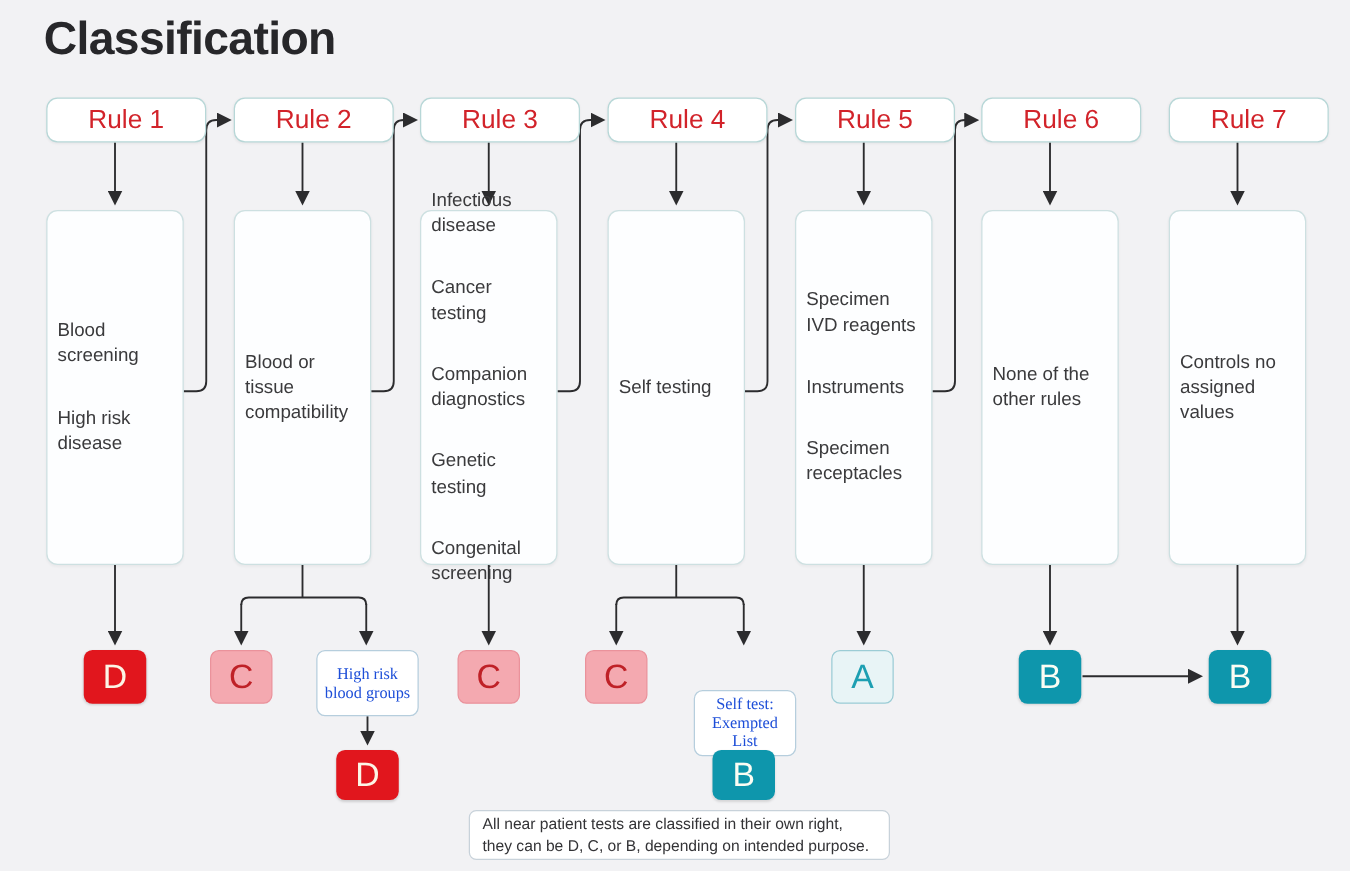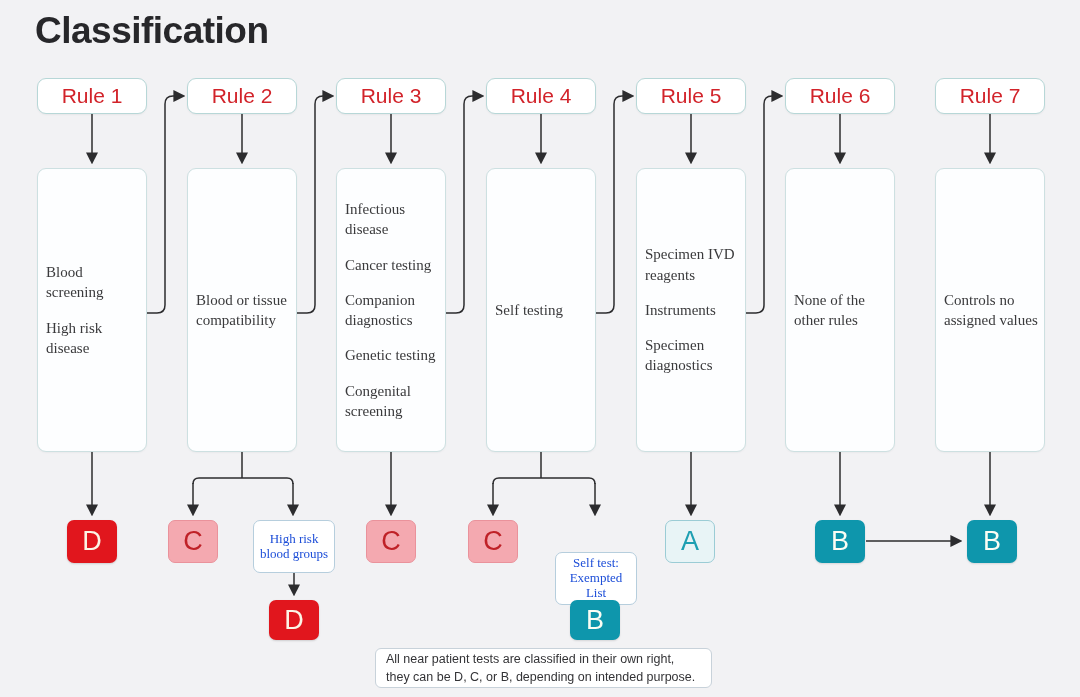--- a/index.html
+++ b/index.html
@@ -7,30 +7,30 @@
     position:relative;width:1080px;height:697px;background:#f2f2f4;
     font-family:"Liberation Sans",sans-serif;overflow:hidden;
   }
   .title{
     position:absolute;left:35px;top:10px;font-size:37px;color:#27272a;
     letter-spacing:-0.5px;
     font-weight:bold;
   }
   .wires{position:absolute;left:0;top:0;width:1080px;height:697px;}
   .rule-box{
-    position:absolute;top:78px;width:110px;height:36px;box-sizing:border-box;
+    position:absolute;top:78px;width:128px;height:36px;box-sizing:border-box;
     background:#ffffff;border:1px solid #b7d7d7;border-radius:9px;
     display:flex;align-items:center;justify-content:center;
     font-size:21px;color:#d2232a;box-shadow:0 1px 2px rgba(0,0,0,0.05);
   }
   .desc-box{
     position:absolute;top:168px;width:110px;height:284px;box-sizing:border-box;
     background:#fdfeff;border:1px solid #cde0e1;border-radius:9px;
     padding:10px 5px 10px 8px;display:flex;flex-direction:column;
-    justify-content:center;gap:15px;box-shadow:0 1px 2px rgba(0,0,0,0.04);font-family:Liberation Serif, serif;
+    justify-content:center;gap:29px;box-shadow:0 1px 2px rgba(0,0,0,0.04);
   }
   .desc-box p{margin:0;font-size:15px;line-height:1.35;color:#3a3a3c;}
   .tag{
     position:absolute;width:50px;height:43px;box-sizing:border-box;border-radius:7px;
     display:flex;align-items:center;justify-content:center;font-size:27px;
   }
   .tag.short{height:40px;}
   .tag-d{background:#e1161d;color:#fcf5e6;box-shadow:0 1px 2px rgba(0,0,0,0.15);}
   .tag-c{background:#f4a9b0;border:1px solid #ea929b;color:#bf2127;}
   .tag-a{background:#e8f4f6;border:1px solid #9bccd5;color:#1d9fb2;}
@@ -134,21 +134,21 @@
     <p>Companion diagnostics</p>
     <p>Genetic testing</p>
     <p>Congenital screening</p>
   </div>
   <div class="desc-box" style="left:486px">
     <p>Self testing</p>
   </div>
   <div class="desc-box" style="left:636px">
     <p>Specimen IVD reagents</p>
     <p>Instruments</p>
-    <p>Specimen diagnostics</p>
+    <p>Specimen receptacles</p>
   </div>
   <div class="desc-box" style="left:785px">
     <p>None of the other rules</p>
   </div>
   <div class="desc-box" style="left:935px">
     <p>Controls no assigned values</p>
   </div>
 
   <div class="tag tag-d" style="left:67px;top:520px">D</div>
   <div class="tag tag-c" style="left:168px;top:520px">C</div>

